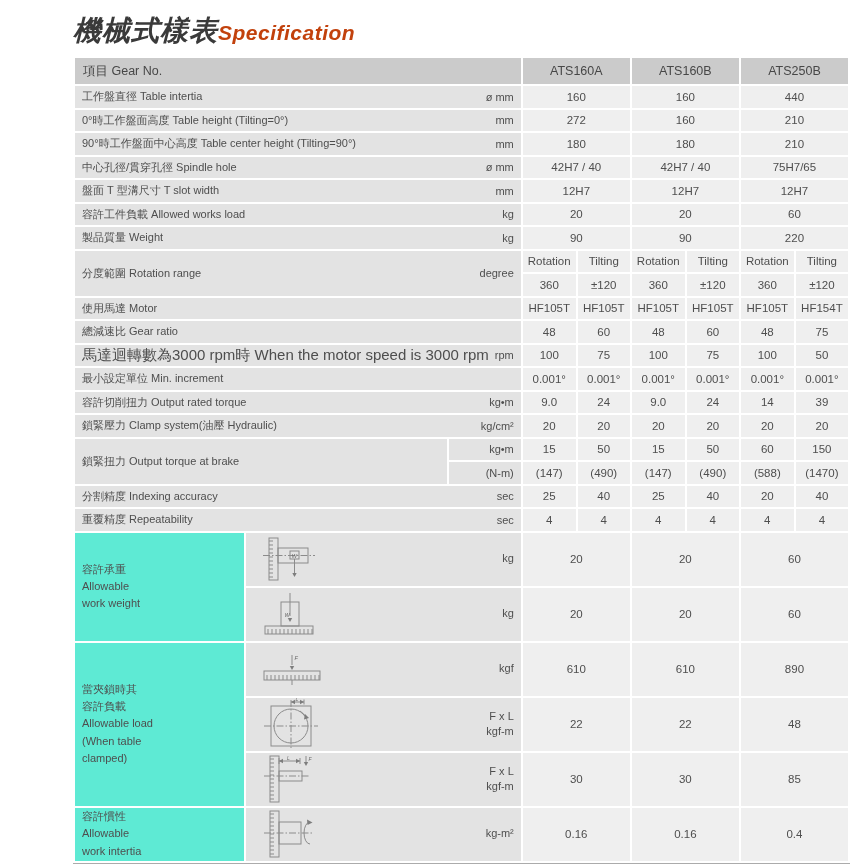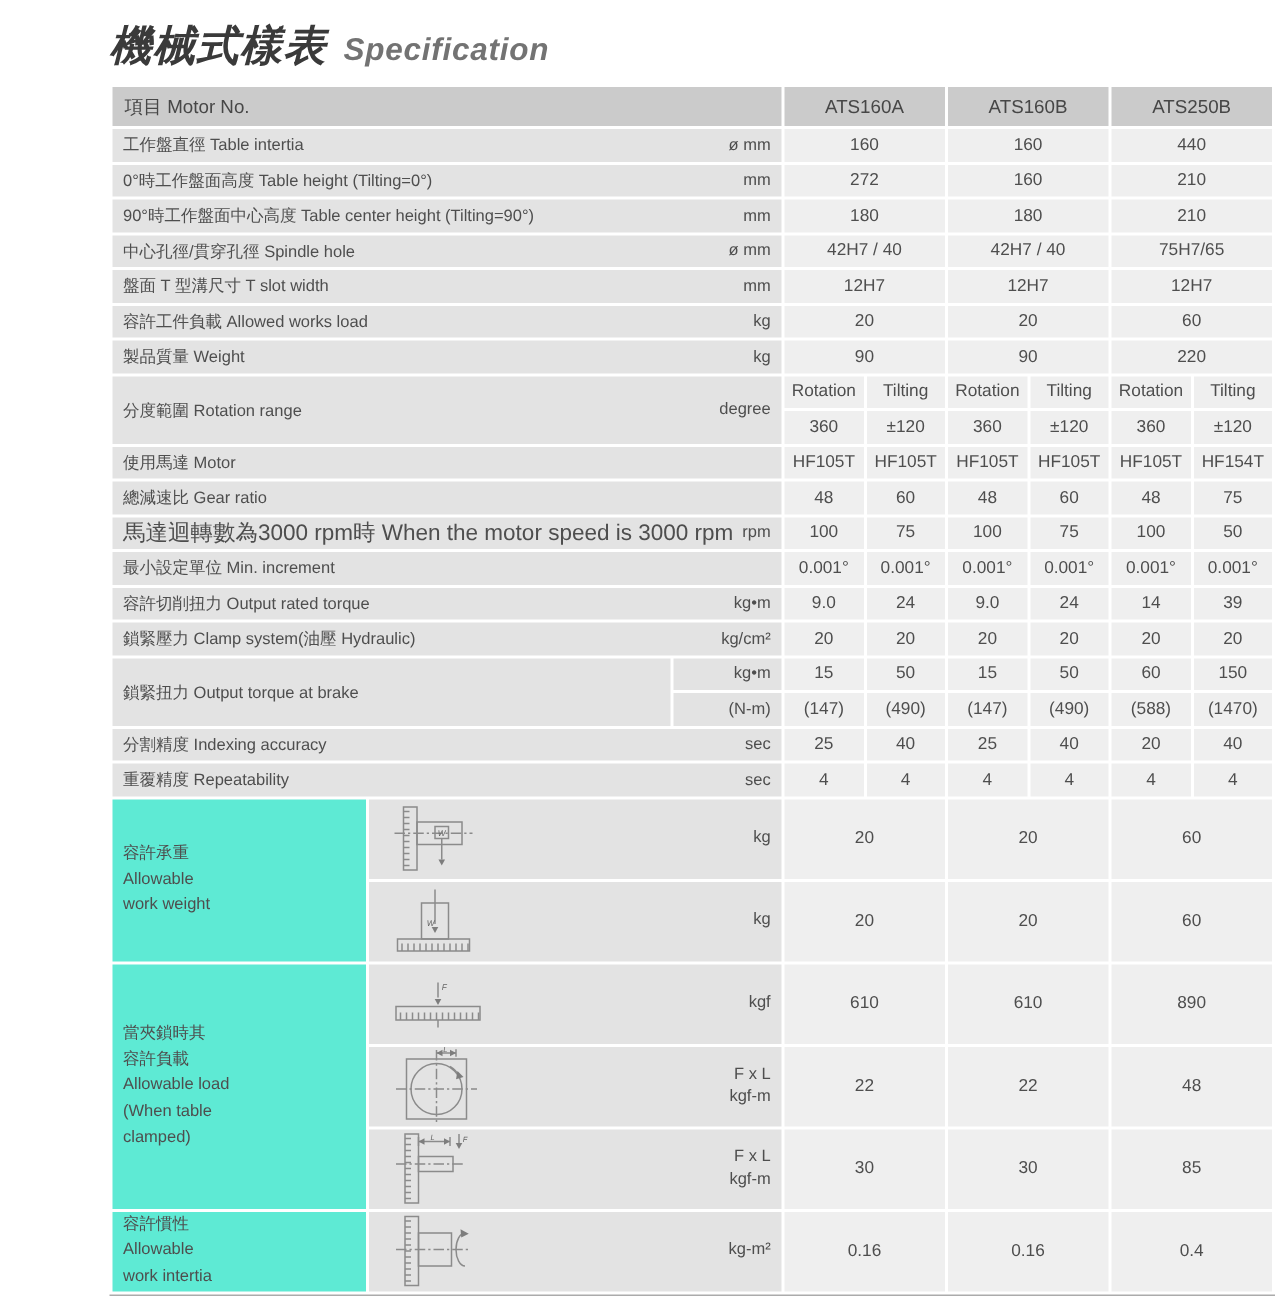--- a/index.html
+++ b/index.html
@@ -1,20 +1,20 @@
 <!DOCTYPE html>
 <html><head>
 <meta charset="utf-8">
 <style>
   html,body{margin:0;padding:0;background:#ffffff;}
   body{width:850px;height:864px;font-family:"Liberation Sans","DejaVu Sans",sans-serif;color:#4e4e4e;}
   .page{position:relative;width:850px;height:864px;overflow:hidden;background:#fff;}
-  .title{position:absolute;left:73px;top:12px;display:flex;align-items:baseline;gap:11px;}
+  .title{position:absolute;left:73px;top:12px;display:flex;align-items:baseline;gap:0;}
   .title-zh{font-size:28px;font-weight:bold;font-style:italic;color:#3a3a3a;letter-spacing:1px;}
-  .title-en{font-size:21px;font-weight:bold;font-style:italic;color:#737373;letter-spacing:.5px;}
+  .title-en{font-size:21px;font-weight:bold;font-style:italic;color:#c2410c;letter-spacing:.5px;}
   .table-wrap{position:absolute;left:73px;top:56px;border-bottom:2px solid #ababab;}
   table{border-collapse:separate;border-spacing:2px;table-layout:fixed;}
   th,td{padding:0;vertical-align:middle;font-weight:normal;}
   th{background:#cbcbcb;height:26px;font-size:12.5px;color:#474747;}
   .h-item{text-align:left;padding-left:8px;}
   .h-model{text-align:center;}
   .r-std td{height:21.5px;}
   .r-big td{height:53px;}
   .lbl{background:#e3e3e3;font-size:11px;}
   .cellflex{display:flex;justify-content:space-between;align-items:center;padding:0 7px;}
@@ -47,21 +47,21 @@
           <col style="width:50px">
         <col style="width:66px">
           <col style="width:66px">
           <col style="width:66px">
         <col style="width:66px">
           <col style="width:66px">
           <col style="width:66px">
       </colgroup>
       <thead>
         <tr>
-          <th class="h-item" colspan="3">項目 Motor No.</th>
+          <th class="h-item" colspan="3">項目 Gear No.</th>
           <th class="h-model" colspan="2">ATS160A</th>
           <th class="h-model" colspan="2">ATS160B</th>
           <th class="h-model" colspan="2">ATS250B</th>
         </tr>
       </thead>
       <tbody id="spec-tbody">
           <tr class="r-std">
             <td class="lbl" colspan="3">
               <div class="cellflex">
                 <span class="lbl-t">工作盤直徑 Table intertia</span>

